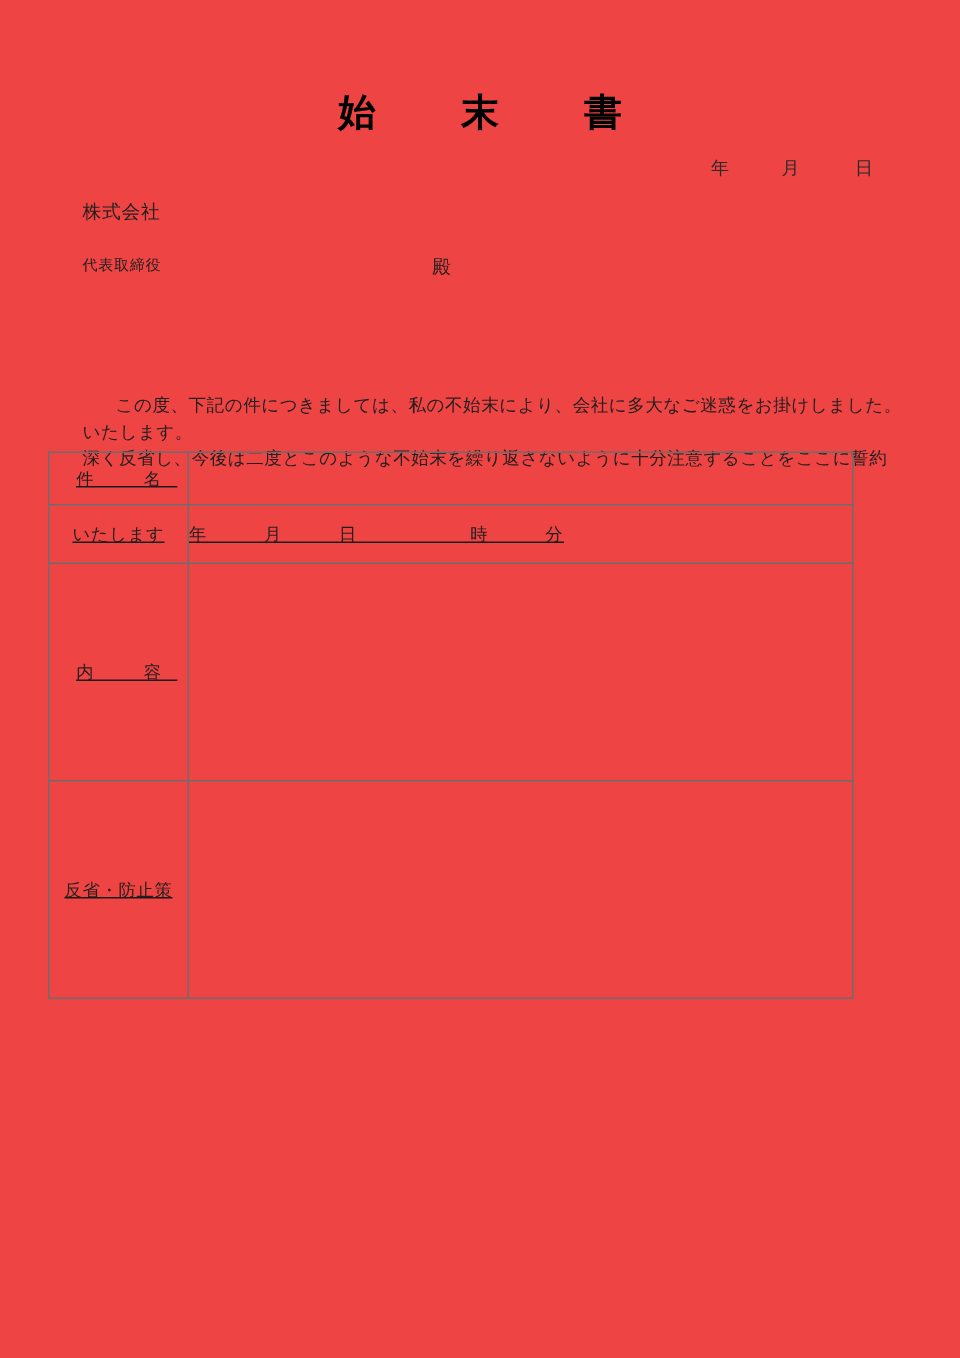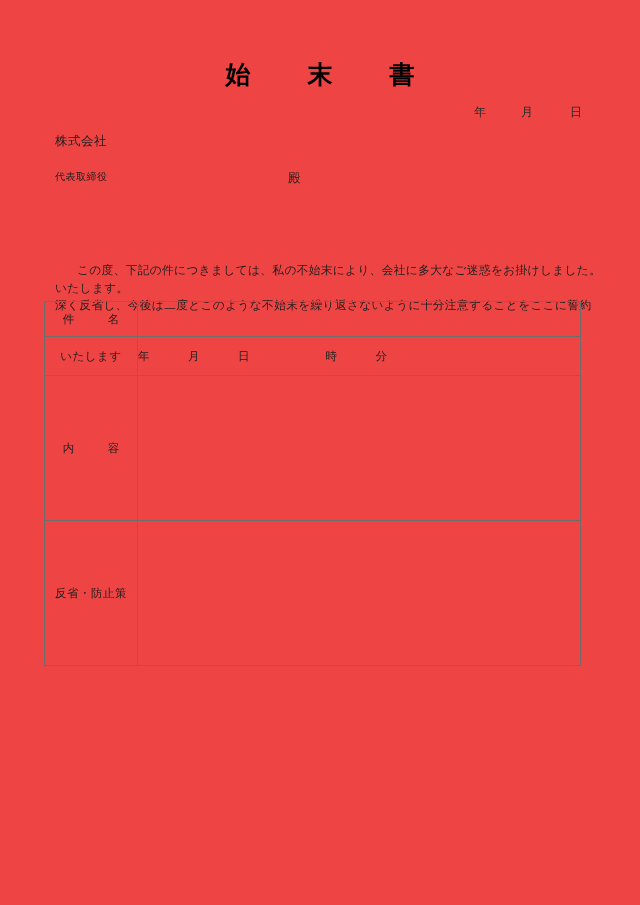--- a/index.html
+++ b/index.html
@@ -89,24 +89,25 @@
     color: #1f1f1f;
     margin-top: 32px;
   }
   .body-text .ln { display: block; white-space: pre; }
   .body-text .ln.indent { text-indent: 22px; }
 
   
   .form-table {
     position: absolute;
     top: 301px;
-    left: 44px;
+    left: 32px;
     width: 536px;
     border-collapse: collapse;
     table-layout: fixed;
+    text-decoration: underline;
   }
   .form-table td {
     border: 1px solid #6d6d6d;
     padding: 0;
     vertical-align: middle;
     font-size: 11.5px;
     color: #1f1f1f;
   }
   .col-label { width: 93px; }
   .col-field { width: 443px; }

